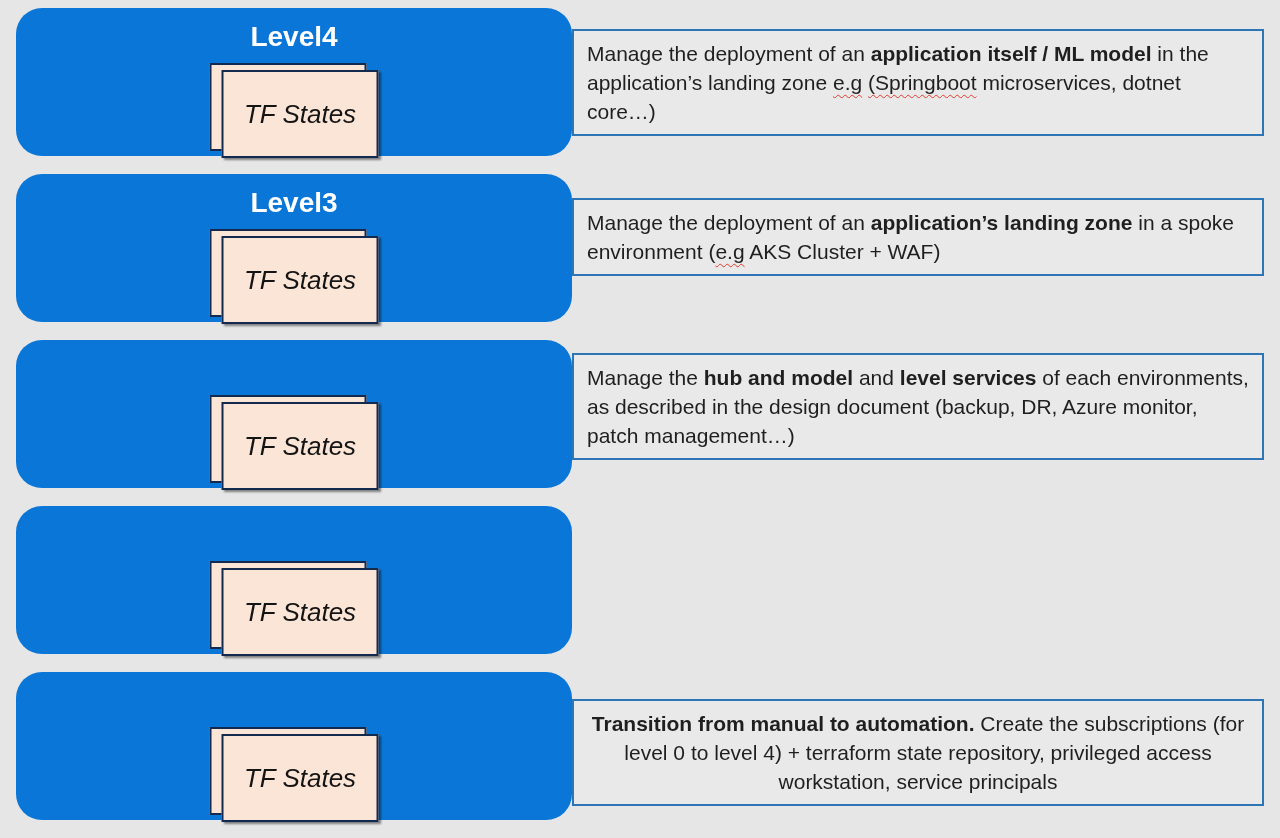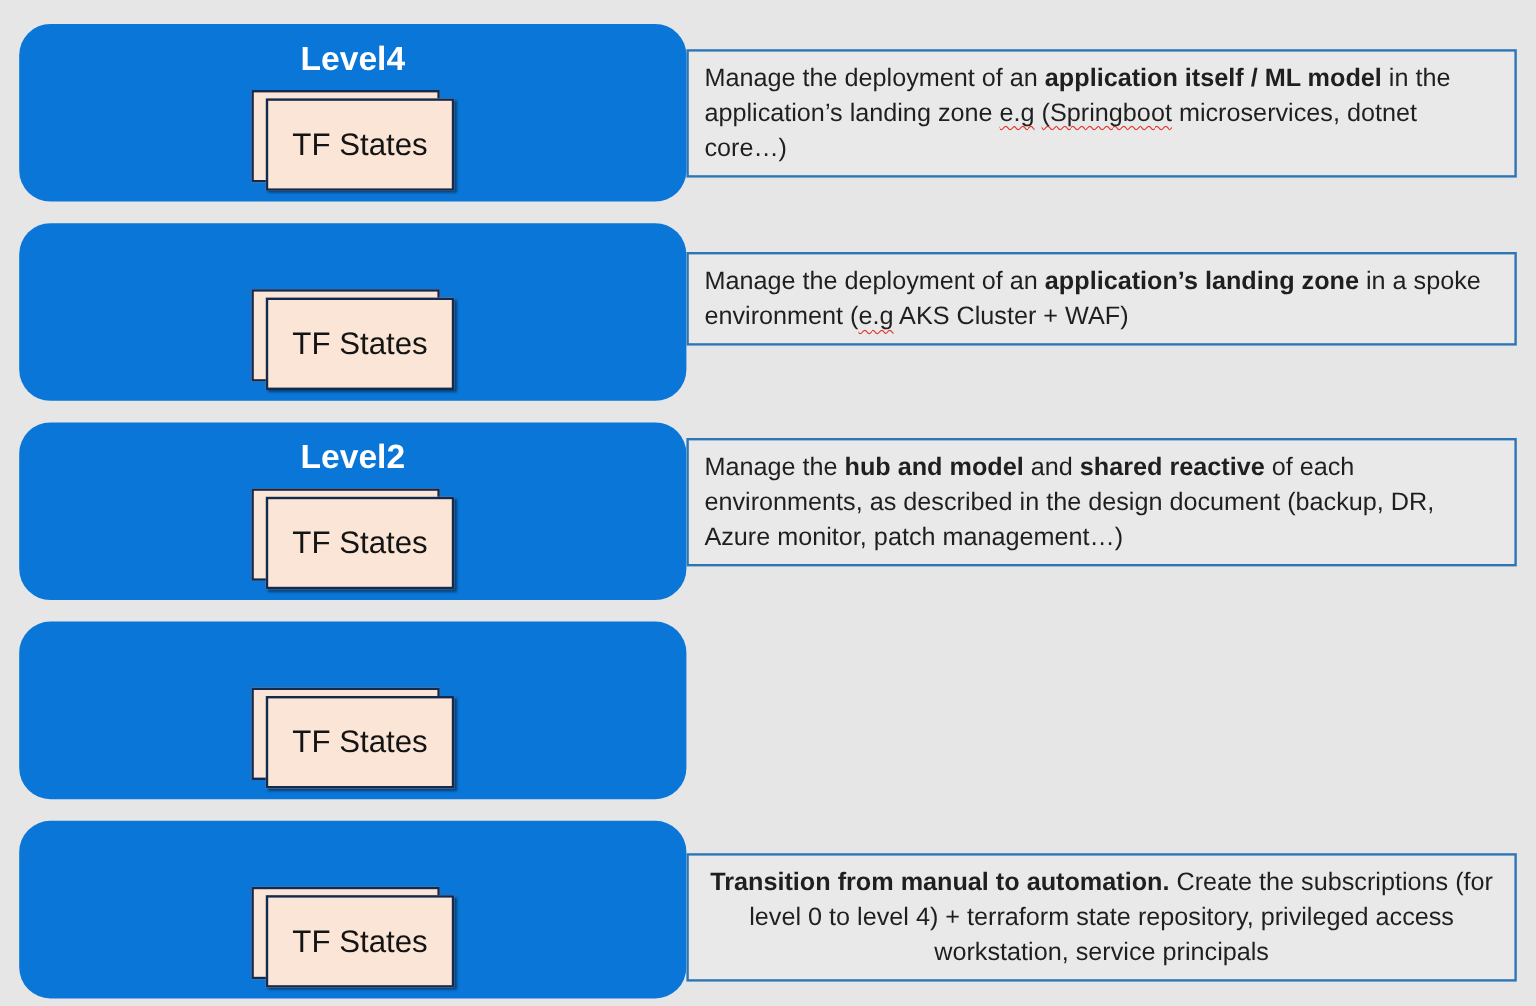--- a/index.html
+++ b/index.html
@@ -18,21 +18,21 @@
   html, body { margin: 0; padding: 0; }
   body {
     width: 1280px; height: 838px;
     background: var(--page-bg);
     font-family: "Liberation Sans", sans-serif;
     overflow: hidden;
   }
   .canvas {
     position: relative;
     width: 1280px; height: 838px;
-    padding-top: 20px;
+    padding-top: 8px;
   }
   .row {
     display: flex;
     align-items: center;
     margin: 0 16px 18px 16px;
     height: 148px;
   }
   .level-box {
     position: relative;
     flex: none;
@@ -48,23 +48,24 @@
     font-weight: 600;
   }
   .card-stack {
     position: absolute;
     left: 50%; top: 55px;
     transform: translateX(-50%);
     width: 169px; height: 84px;
   }
   .card {
     position: absolute;
-    width: 157px; height: 77px;
+    width: 157px; height: 88px;
     background: var(--card-fill);
     border: 2px solid var(--card-border);
+    font-style: italic;
   }
   .card.back { left: 0; top: 0; }
   .card.front {
     left: 12px; top: 7px;
     display: flex; align-items: center; justify-content: center;
     box-shadow: 2px 2px 2px rgba(0,0,0,0.45);
   }
   .card-label {
     font-size: 26px;
     color: var(--card-text);
@@ -107,41 +108,41 @@
         <div class="card front">
           <span class="card-label">TF States</span>
         </div>
       </div>
     </div>
     <div class="desc-box"><span>Manage the deployment of an </span><span class="bold">application itself / ML model</span><span> in the application’s landing zone </span><span class="wavy">e.g</span><span> </span><span class="wavy">(Springboot</span><span> microservices, dotnet core…)</span></div>
   </div>
 
   <div class="row row-2">
     <div class="level-box">
+      <div class="level-title">Level3</div>
       <div class="card-stack">
         <div class="card back"></div>
         <div class="card front">
           <span class="card-label">TF States</span>
         </div>
       </div>
     </div>
     <div class="desc-box"><span>Manage the deployment of an </span><span class="bold">application’s landing zone</span><span> in a spoke environment (</span><span class="wavy">e.g</span><span> AKS Cluster + WAF)</span></div>
   </div>
 
   <div class="row row-3">
     <div class="level-box">
-      <div class="level-title">Level2</div>
       <div class="card-stack">
         <div class="card back"></div>
         <div class="card front">
           <span class="card-label">TF States</span>
         </div>
       </div>
     </div>
-    <div class="desc-box"><span>Manage the </span><span class="bold">hub and model</span><span> and </span><span class="bold">shared reactive</span><span> of each environments, as described in the design document (backup, DR, Azure monitor, patch management…)</span></div>
+    <div class="desc-box"><span>Manage the </span><span class="bold">hub and model</span><span> and </span><span class="bold">level services</span><span> of each environments, as described in the design document (backup, DR, Azure monitor, patch management…)</span></div>
   </div>
 
   <div class="row row-4">
     <div class="level-box">
       <div class="card-stack">
         <div class="card back"></div>
         <div class="card front">
           <span class="card-label">TF States</span>
         </div>
       </div>

